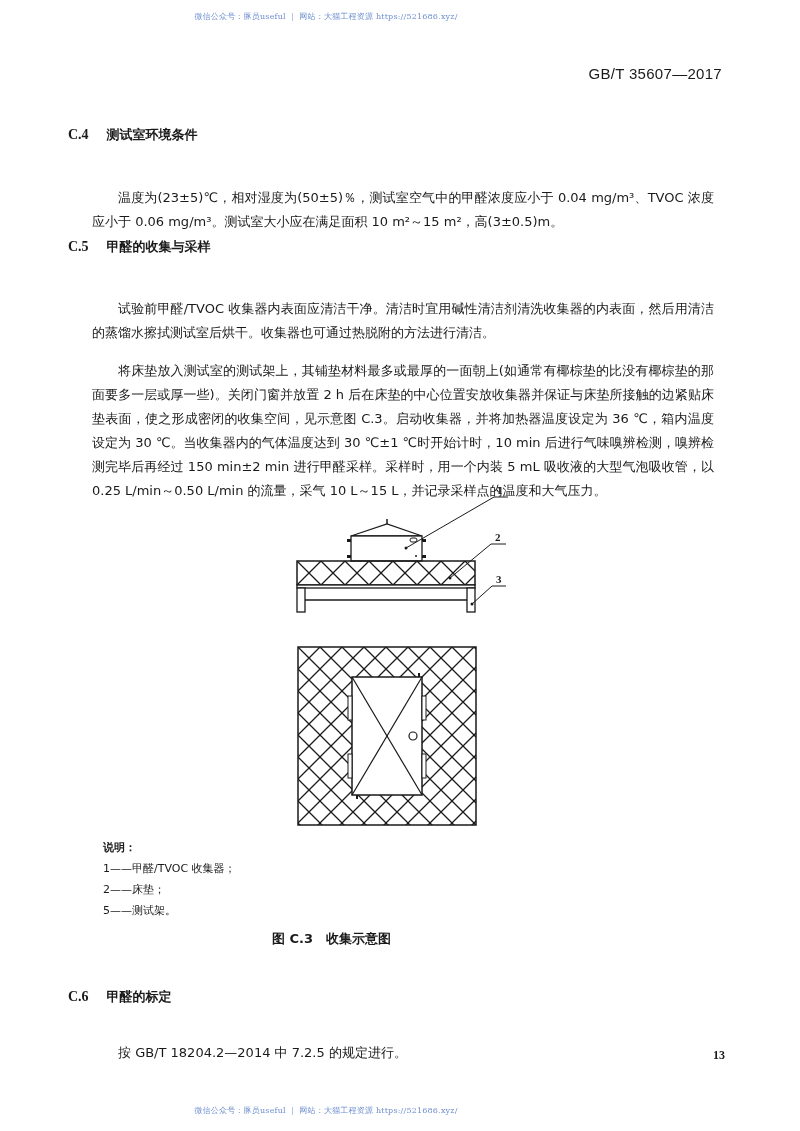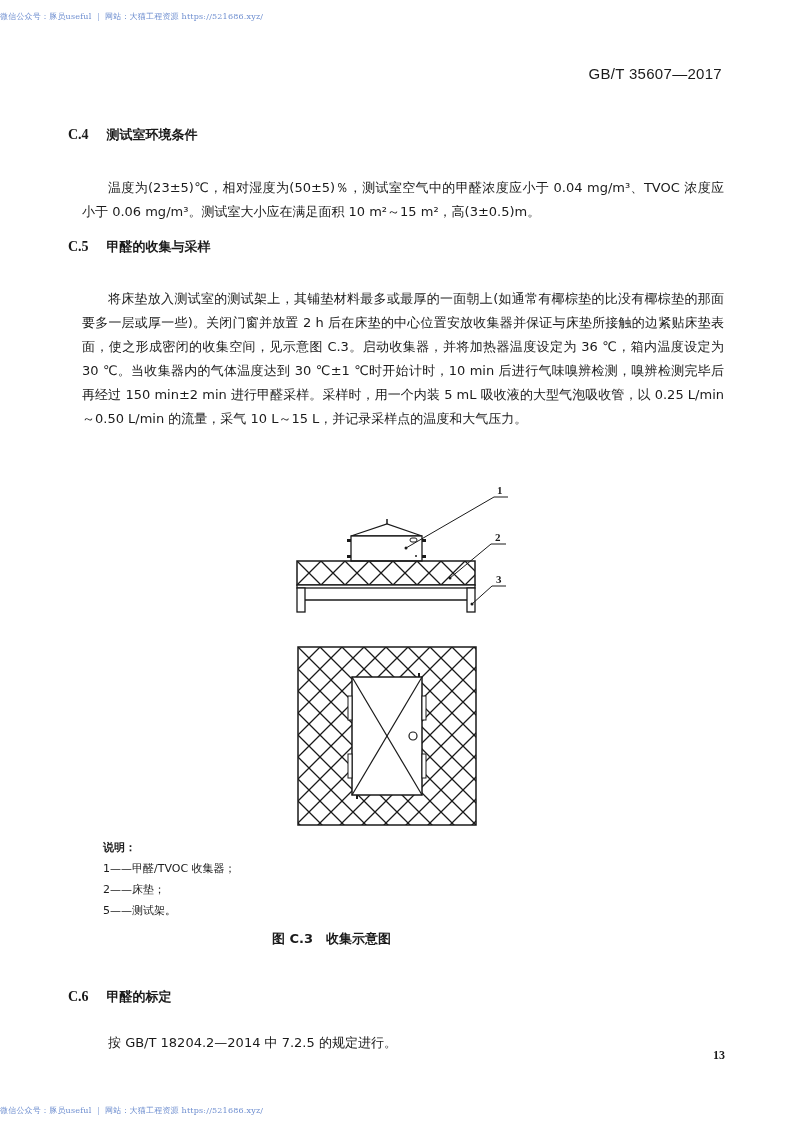--- a/index.html
+++ b/index.html
@@ -1,27 +1,27 @@
 <!DOCTYPE html>
 <html><head>
   <meta charset="utf-8">
   <style>
     html, body { margin: 0; padding: 0; background: #ffffff; }
     body { width: 800px; height: 1131px; position: relative; overflow: hidden;
            font-family: "DejaVu Serif", "Liberation Serif", serif; color: #1a1a1a; }
     .abs { position: absolute; }
-    .watermark { left: 0; width: 652px; font-size: 8px; color: #6f8fd0;
+    .watermark { left: 0; width: 652px; text-align: center; font-size: 8px; color: #6f8fd0;
                  font-family: "DejaVu Serif", serif; letter-spacing: 0.2px; }
     .std-code { right: 78px; top: 65px; font-size: 15px; font-weight: normal;
                 font-family: "Liberation Sans", "DejaVu Sans", sans-serif; letter-spacing: 0.3px; }
     .section { left: 68px; font-size: 13px; font-weight: bold; font-family: "DejaVu Sans", sans-serif; }
     .section .num { display: inline-block; width: 34px; font-family: "Liberation Serif", serif; font-weight: bold; font-size: 14px; }
     .para { left: 78px; width: 650px; font-size: 13px; line-height: 24px; text-align: justify;
             font-family: "DejaVu Sans", sans-serif; }
-    .para p { margin: 4px; text-indent: 26px; }
+    .para p { margin: 14px; text-indent: 26px; }
     .legend { left: 103px; font-size: 11px; line-height: 21px; font-family: "DejaVu Sans", sans-serif; }
     .fig-caption { left: 0; width: 663px; text-align: center; top: 930px; font-size: 13px; font-weight: bold;
                    font-family: "DejaVu Sans", sans-serif; }
     .page-num { right: 75px; top: 1048px; font-size: 12px; font-family: "Liberation Serif", serif; font-weight: bold; margin-left: 12px; }
   </style>
 </head>
 <body>
 
 <div class="abs watermark" style="top:11px;">微信公众号：豚员useful ｜ 网站：大猫工程资源 https://521686.xyz/</div>
 
@@ -33,20 +33,21 @@
 </div>
 <div class="abs para" style="top:172px;">
   <p>温度为(23±5)℃，相对湿度为(50±5)％，测试室空气中的甲醛浓度应小于 0.04 mg/m³、TVOC 浓度应小于 0.06 mg/m³。测试室大小应在满足面积 10 m²～15 m²，高(3±0.5)m。</p>
 </div>
 
 <div class="abs section" style="top:238px;">
   <span class="num">C.5</span>
   <span>甲醛的收集与采样</span>
 </div>
 <div class="abs para" style="top:283px;">
+  <p>试验前甲醛/TVOC 收集器内表面应清洁干净。清洁时宜用碱性清洁剂清洗收集器的内表面，然后用清洁的蒸馏水擦拭测试室后烘干。收集器也可通过热脱附的方法进行清洁。</p>
   <p>将床垫放入测试室的测试架上，其铺垫材料最多或最厚的一面朝上(如通常有椰棕垫的比没有椰棕垫的那面要多一层或厚一些)。关闭门窗并放置 2 h 后在床垫的中心位置安放收集器并保证与床垫所接触的边紧贴床垫表面，使之形成密闭的收集空间，见示意图 C.3。启动收集器，并将加热器温度设定为 36 ℃，箱内温度设定为 30 ℃。当收集器内的气体温度达到 30 ℃±1 ℃时开始计时，10 min 后进行气味嗅辨检测，嗅辨检测完毕后再经过 150 min±2 min 进行甲醛采样。采样时，用一个内装 5 mL 吸收液的大型气泡吸收管，以 0.25 L/min～0.50 L/min 的流量，采气 10 L～15 L，并记录采样点的温度和大气压力。</p>
 </div>
 
 <svg class="abs" style="left:0; top:470px;" width="800" height="370" viewBox="0 470 800 370">
   <defs>
     <pattern id="xhatch" patternUnits="userSpaceOnUse" width="24" height="24" patternTransform="translate(297,561)">
       <path d="M0,0 L24,24 M24,0 L0,24" stroke="#1a1a1a" stroke-width="1.3" fill="none"></path>
     </pattern>
     <pattern id="xhatch2" patternUnits="userSpaceOnUse" width="22" height="22" patternTransform="translate(298,647)">
       <path d="M0,0 L22,22 M22,0 L0,22" stroke="#1a1a1a" stroke-width="1.3" fill="none"></path>

